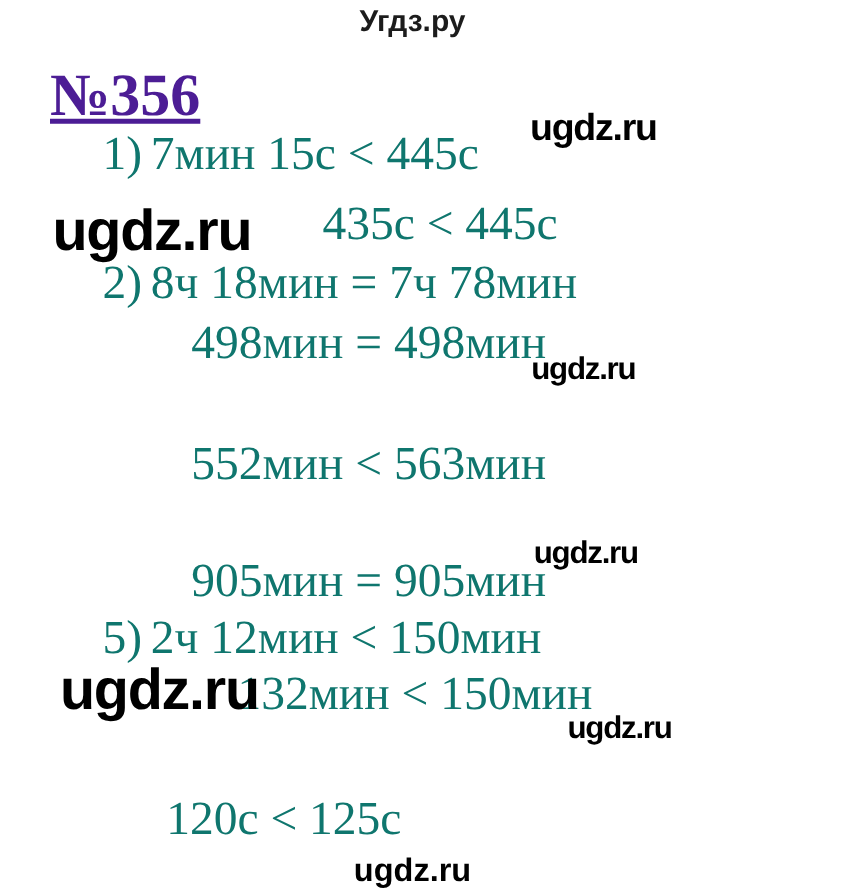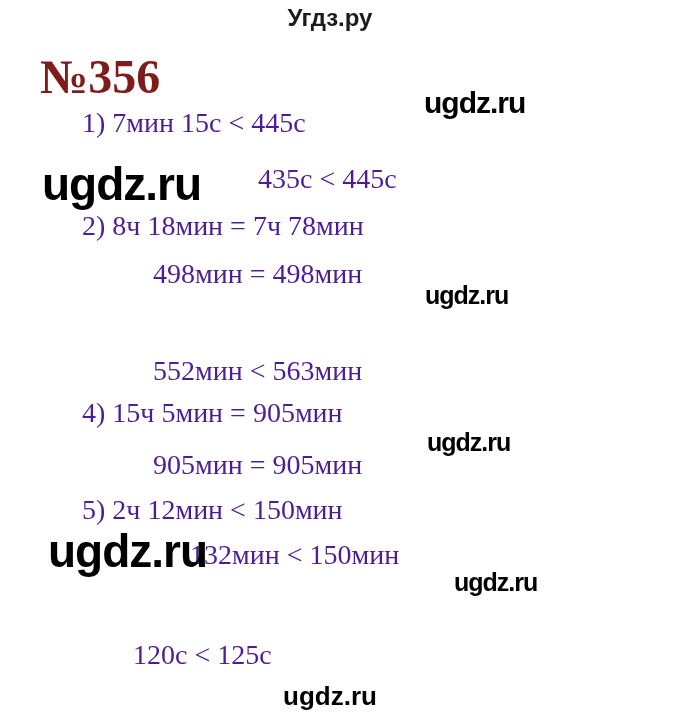--- a/index.html
+++ b/index.html
@@ -30,29 +30,30 @@
     letter-spacing: 0px;
   }
   .problem-number {
     position: absolute;
     left: 40px;
     top: 53px;
     font-family: "Liberation Serif", serif;
     font-weight: 700;
     font-size: 48px;
     line-height: 48px;
-    color: #7f1d1d;
+    color: #4c1d95;
+    text-decoration: underline;
   }
   .line {
     position: absolute;
     font-family: "Liberation Serif", serif;
-    font-size: 28px;
+    font-size: 38px;
     line-height: 44px;
     white-space: nowrap;
-    color: #4c1d95;
+    color: #0f766e;
     z-index: 1;
   }
   .line .item-num {
     margin-right: 7px;
   }
   .wm {
     position: absolute;
     font-family: "Liberation Sans", sans-serif;
     font-weight: 700;
     color: #000000;
@@ -90,23 +91,20 @@
   </div>
   <div class="line" style="left:258px; top:157px;">435с &lt; 445с</div>
 
   <div class="line" style="left:82px; top:204px;">
     <span class="item-num">2)</span><span>8ч 18мин = 7ч 78мин</span>
   </div>
   <div class="line" style="left:153px; top:252px;">498мин = 498мин</div>
 
   <div class="line" style="left:153px; top:349px;">552мин &lt; 563мин</div>
 
-  <div class="line" style="left:82px; top:391px;">
-    <span class="item-num">4)</span><span>15ч 5мин = 905мин</span>
-  </div>
   <div class="line" style="left:153px; top:443px;font-family:Liberation Serif, serif;">905мин = 905мин</div>
 
   <div class="line" style="left:82px; top:488px;">
     <span class="item-num">5)</span><span>2ч 12мин &lt; 150мин</span>
   </div>
   <div class="line" style="left:190px; top:533px;">132мин &lt; 150мин</div>
 
   <div class="line" style="left:133px; top:633px;">120с &lt; 125с</div>
 
   <div class="wm wm-sm" style="left:424px; top:88px; font-size:30px;">ugdz.ru</div>

